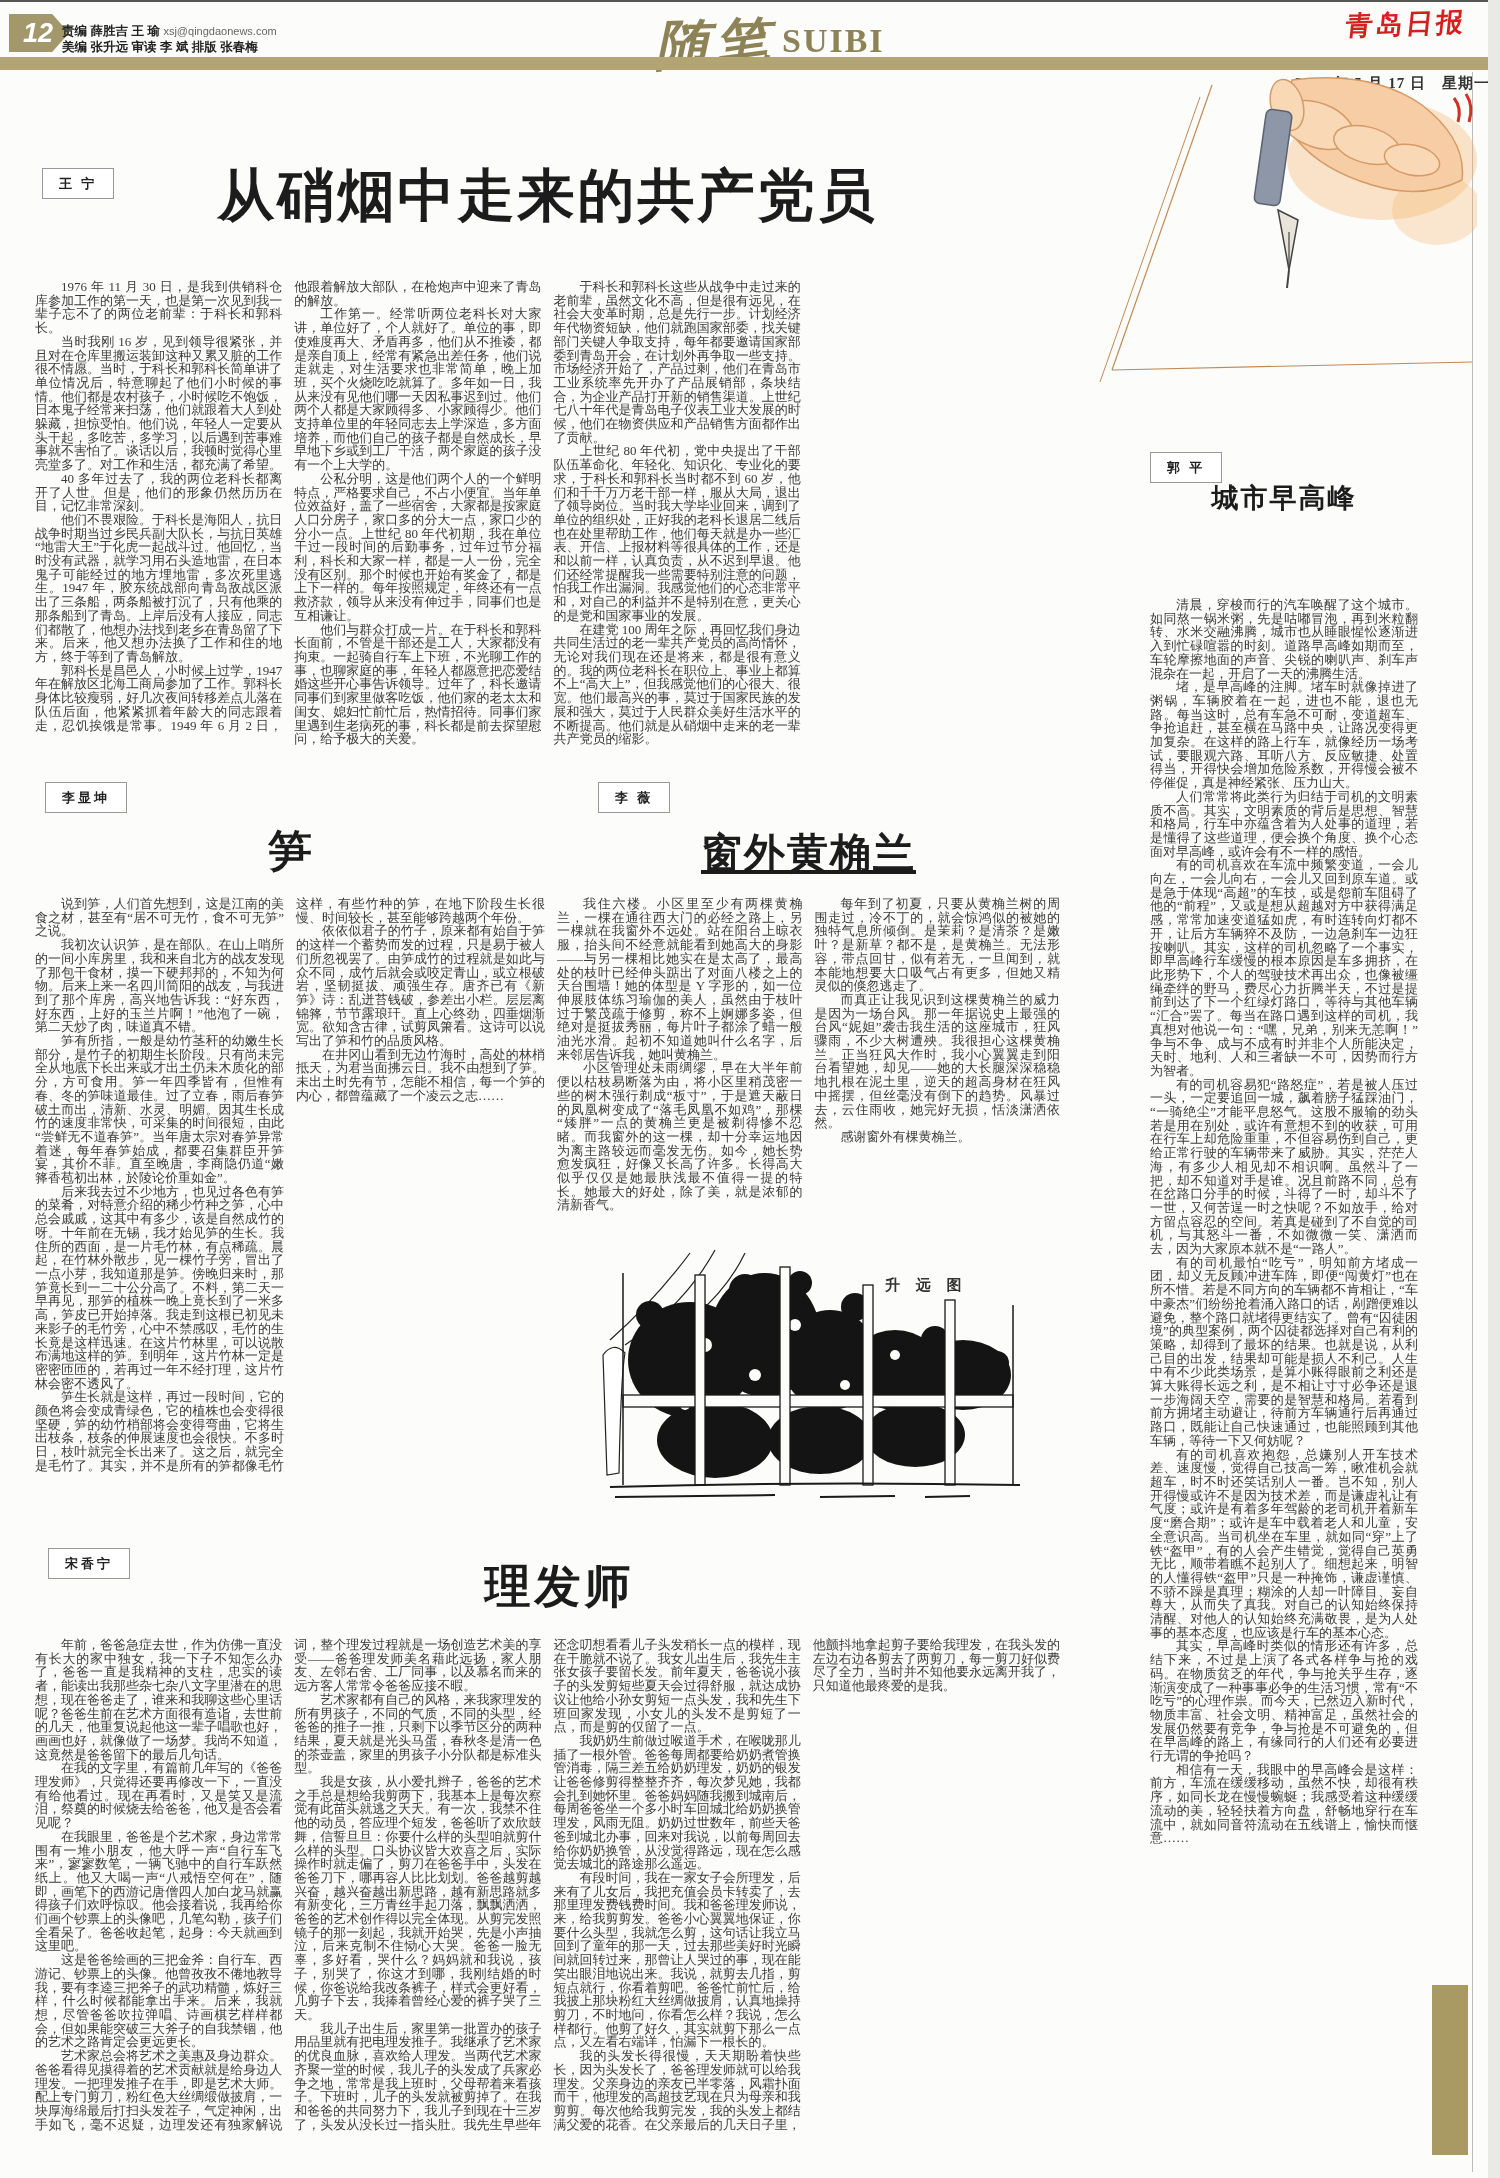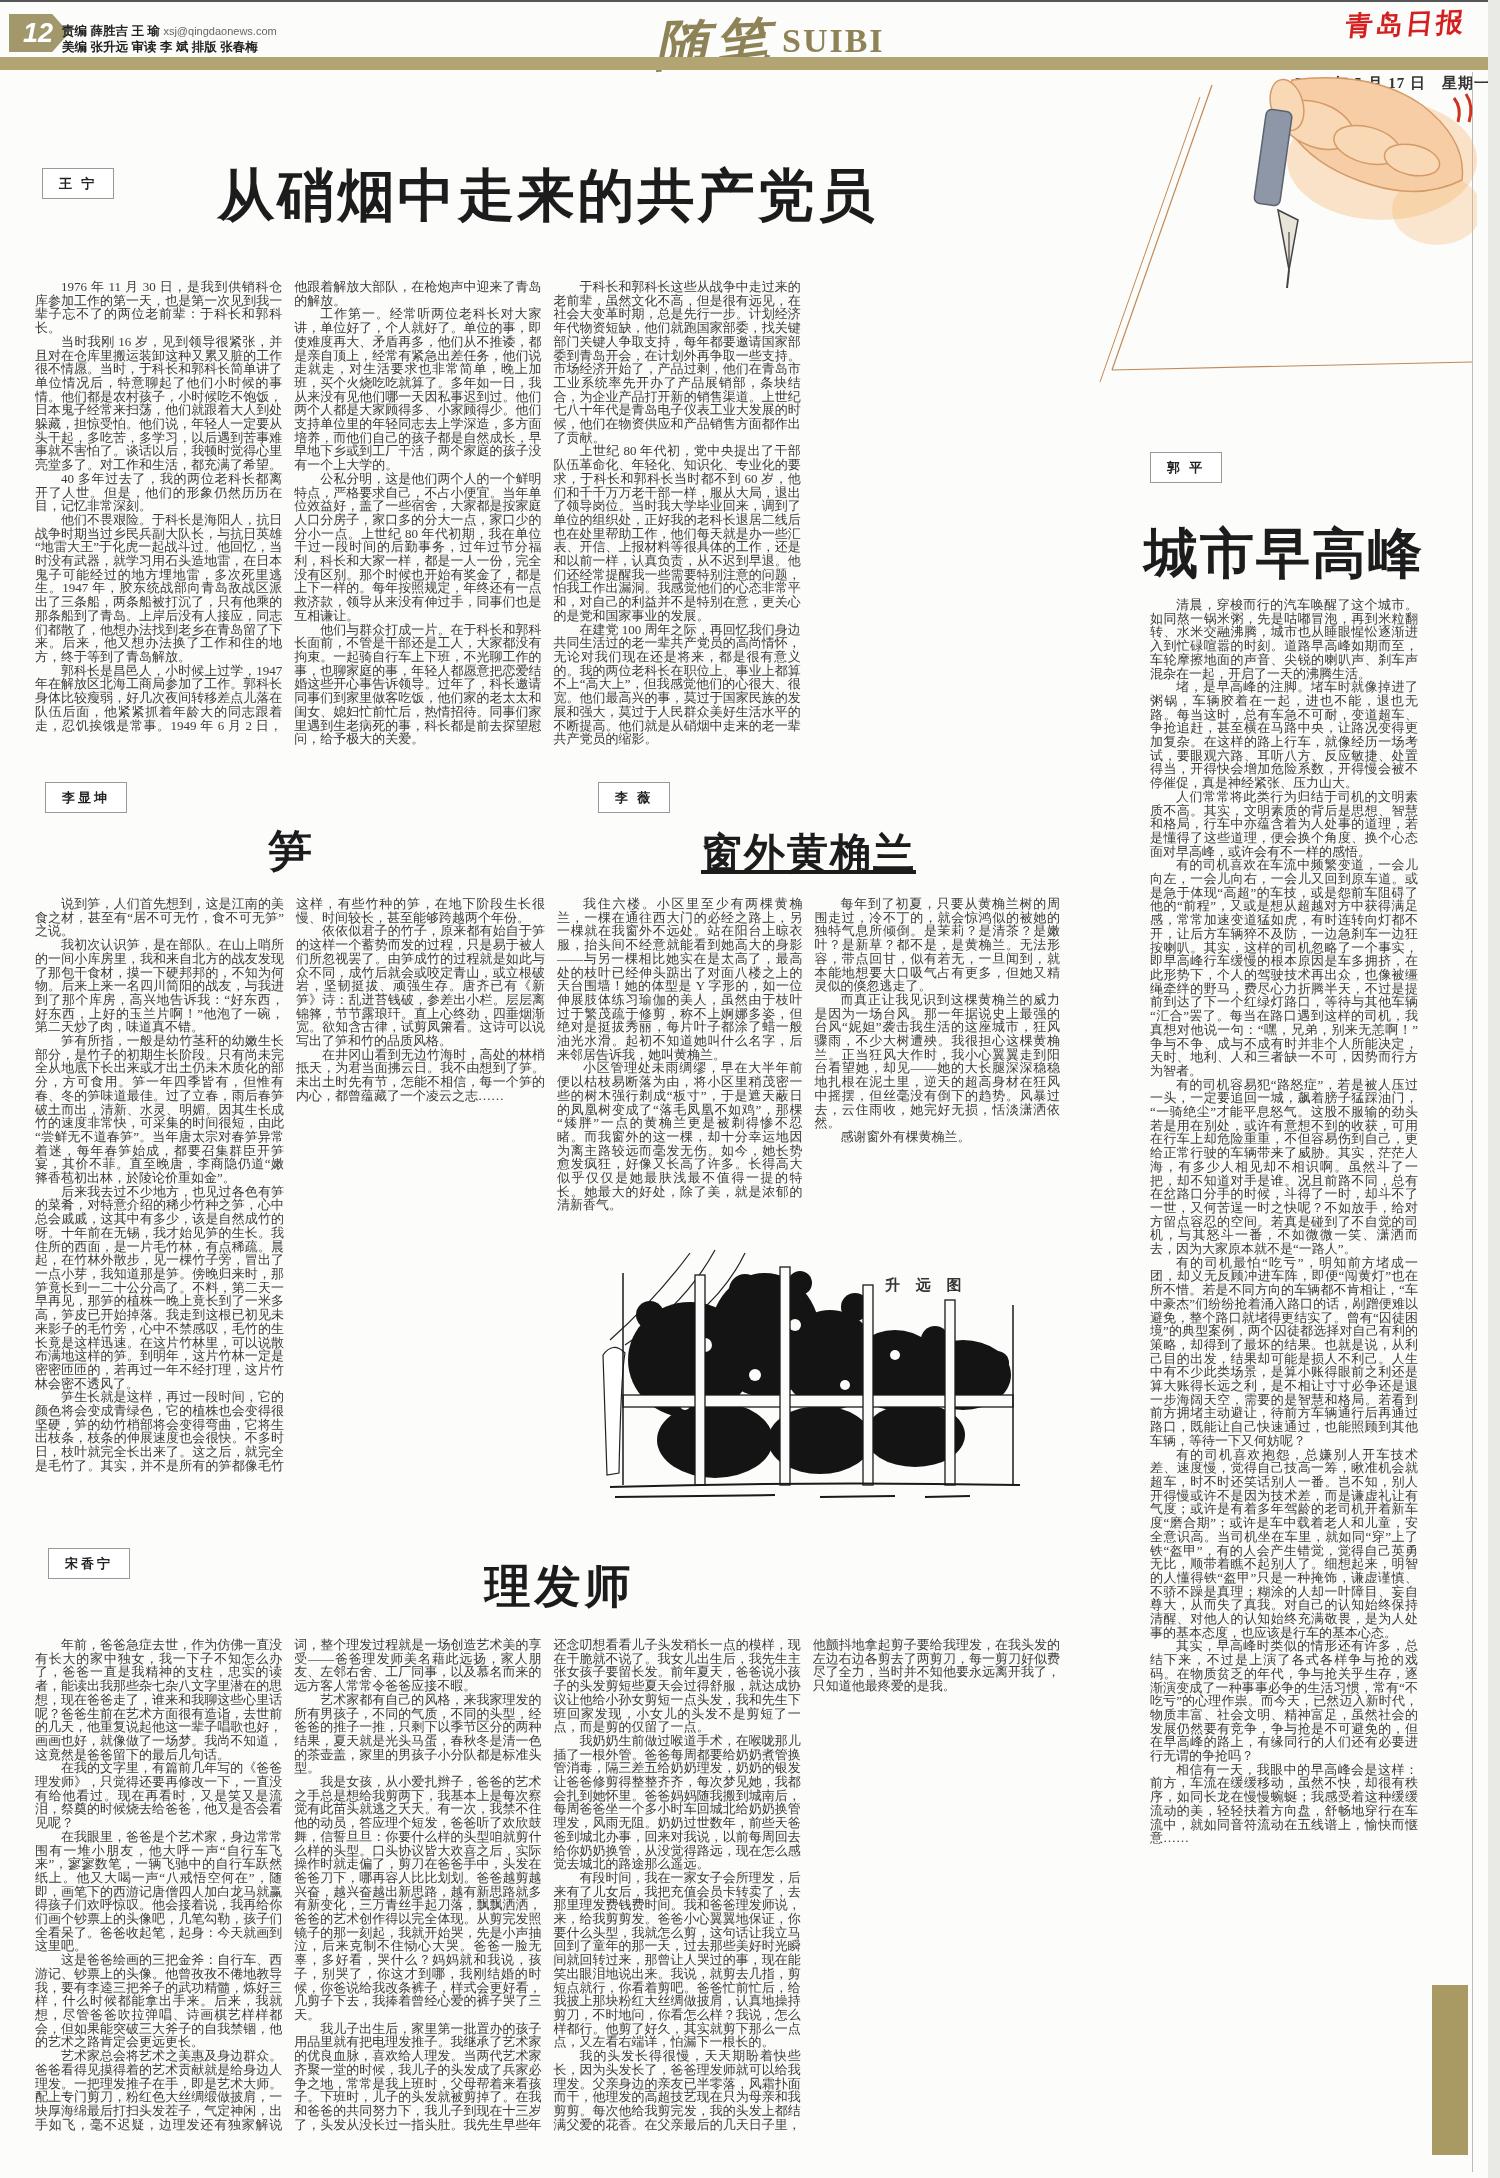--- a/index.html
+++ b/index.html
@@ -183,21 +183,21 @@
       <path d="M372,28 q8,10 4,24 M384,24 q8,12 3,28" stroke="#cc3322" stroke-width="3" fill="none"></path>
 
       <rect x="178" y="40" width="26" height="95" rx="6" fill="#8d97a8" stroke="#5b6270" stroke-width="1.5" transform="rotate(8 191 88)"></rect>
       <path d="M196,140 L216,150 L207,200 Z" fill="#e9e4da" stroke="#444" stroke-width="1.5"></path>
       <path d="M207,162 L207,196" stroke="#444" stroke-width="1.2"></path>
       <path d="M207,200 L205,218" stroke="#444" stroke-width="2"></path>
     </svg>
   </div>
 
   <div class="abs byline" style="left:1150px;top:452px;">郭 平</div>
-  <div class="abs title" style="left:1140px;top:518px;width:288px;font-size:54px;letter-spacing:2px;text-align:center;">城市早高峰</div>
+  <div class="abs title" style="left:1140px;top:480px;width:288px;font-size:27px;letter-spacing:2px;text-align:center;">城市早高峰</div>
   <div class="abs art" style="left:1150px;top:598px;width:268px;height:1542px;">
       <p>清晨，穿梭而行的汽车唤醒了这个城市。如同熬一锅米粥，先是咕嘟冒泡，再到米粒翻转、水米交融沸腾，城市也从睡眼惺忪逐渐进入到忙碌喧嚣的时刻。道路早高峰如期而至，车轮摩擦地面的声音、尖锐的喇叭声、刹车声混杂在一起，开启了一天的沸腾生活。</p>
       <p>堵，是早高峰的注脚。堵车时就像掉进了粥锅，车辆胶着在一起，进也不能，退也无路。每当这时，总有车急不可耐，变道超车、争抢追赶，甚至横在马路中央，让路况变得更加复杂。在这样的路上行车，就像经历一场考试，要眼观六路、耳听八方、反应敏捷、处置得当，开得快会增加危险系数，开得慢会被不停催促，真是神经紧张、压力山大。</p>
       <p>人们常常将此类行为归结于司机的文明素质不高。其实，文明素质的背后是思想、智慧和格局，行车中亦蕴含着为人处事的道理，若是懂得了这些道理，便会换个角度、换个心态面对早高峰，或许会有不一样的感悟。</p>
       <p>有的司机喜欢在车流中频繁变道，一会儿向左，一会儿向右，一会儿又回到原车道。或是急于体现“高超”的车技，或是怨前车阻碍了他的“前程”，又或是想从超越对方中获得满足感，常常加速变道猛如虎，有时连转向灯都不开，让后方车辆猝不及防，一边急刹车一边狂按喇叭。其实，这样的司机忽略了一个事实，即早高峰行车缓慢的根本原因是车多拥挤，在此形势下，个人的驾驶技术再出众，也像被缰绳牵绊的野马，费尽心力折腾半天，不过是提前到达了下一个红绿灯路口，等待与其他车辆“汇合”罢了。每当在路口遇到这样的司机，我真想对他说一句：“嘿，兄弟，别来无恙啊！”争与不争、成与不成有时并非个人所能决定，天时、地利、人和三者缺一不可，因势而行方为智者。</p>
       <p>有的司机容易犯“路怒症”，若是被人压过一头，一定要追回一城，飙着膀子猛踩油门，“一骑绝尘”才能平息怒气。这股不服输的劲头若是用在别处，或许有意想不到的收获，可用在行车上却危险重重，不但容易伤到自己，更给正常行驶的车辆带来了威胁。其实，茫茫人海，有多少人相见却不相识啊。虽然斗了一把，却不知道对手是谁。况且前路不同，总有在岔路口分手的时候，斗得了一时，却斗不了一世，又何苦逞一时之快呢？不如放手，给对方留点容忍的空间。若真是碰到了不自觉的司机，与其怒斗一番，不如微微一笑、潇洒而去，因为大家原本就不是“一路人”。</p>
       <p>有的司机最怕“吃亏”，明知前方堵成一团，却义无反顾冲进车阵，即便“闯黄灯”也在所不惜。若是不同方向的车辆都不肯相让，“车中豪杰”们纷纷抢着涌入路口的话，剐蹭便难以避免，整个路口就堵得更结实了。曾有“囚徒困境”的典型案例，两个囚徒都选择对自己有利的策略，却得到了最坏的结果。也就是说，从利己目的出发，结果却可能是损人不利己。人生中有不少此类场景，是算小账得眼前之利还是算大账得长远之利，是不相让寸寸必争还是退一步海阔天空，需要的是智慧和格局。若看到前方拥堵主动避让，待前方车辆通行后再通过路口，既能让自己快速通过，也能照顾到其他车辆，等待一下又何妨呢？</p>
       <p>有的司机喜欢抱怨，总嫌别人开车技术差、速度慢，觉得自己技高一筹，瞅准机会就超车，时不时还笑话别人一番。岂不知，别人开得慢或许不是因为技术差，而是谦虚礼让有气度；或许是有着多年驾龄的老司机开着新车度“磨合期”；或许是车中载着老人和儿童，安全意识高。当司机坐在车里，就如同“穿”上了铁“盔甲”，有的人会产生错觉，觉得自己英勇无比，顺带着瞧不起别人了。细想起来，明智的人懂得铁“盔甲”只是一种掩饰，谦虚谨慎、不骄不躁是真理；糊涂的人却一叶障目、妄自尊大，从而失了真我。对自己的认知始终保持清醒、对他人的认知始终充满敬畏，是为人处事的基本态度，也应该是行车的基本心态。</p>
       <p>其实，早高峰时类似的情形还有许多，总结下来，不过是上演了各式各样争与抢的戏码。在物质贫乏的年代，争与抢关乎生存，逐渐演变成了一种事事必争的生活习惯，常有“不吃亏”的心理作祟。而今天，已然迈入新时代，物质丰富、社会文明、精神富足，虽然社会的发展仍然要有竞争，争与抢是不可避免的，但在早高峰的路上，有缘同行的人们还有必要进行无谓的争抢吗？</p>
       <p>相信有一天，我眼中的早高峰会是这样：前方，车流在缓缓移动，虽然不快，却很有秩序，如同长龙在慢慢蜿蜒；我感受着这种缓缓流动的美，轻轻扶着方向盘，舒畅地穿行在车流中，就如同音符流动在五线谱上，愉快而惬意……</p>

